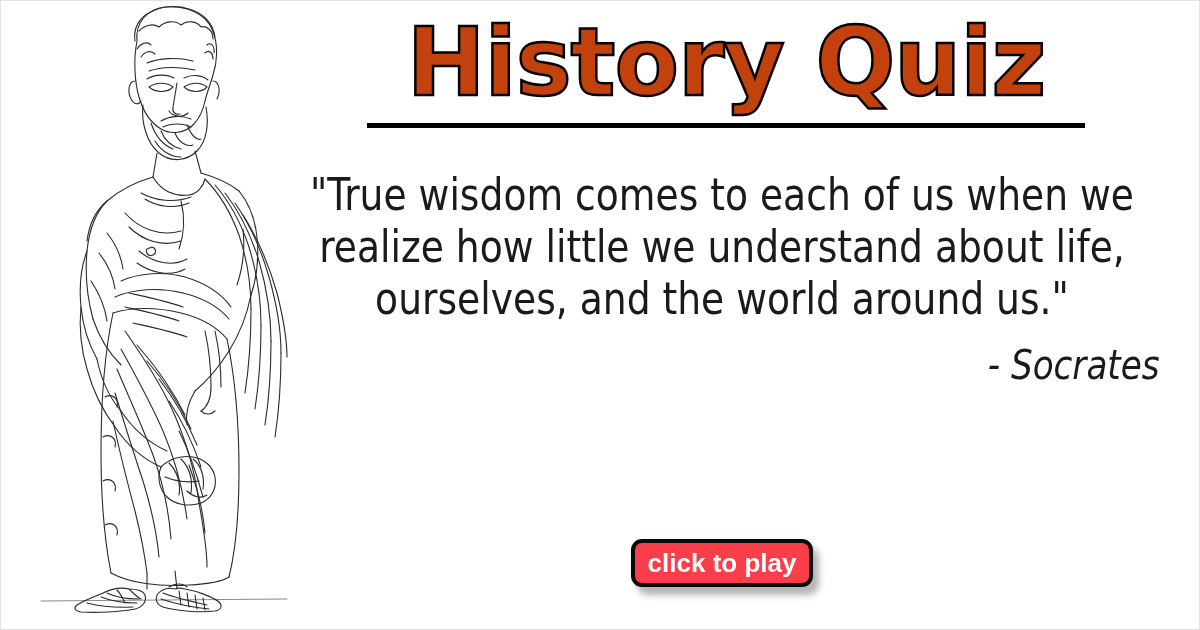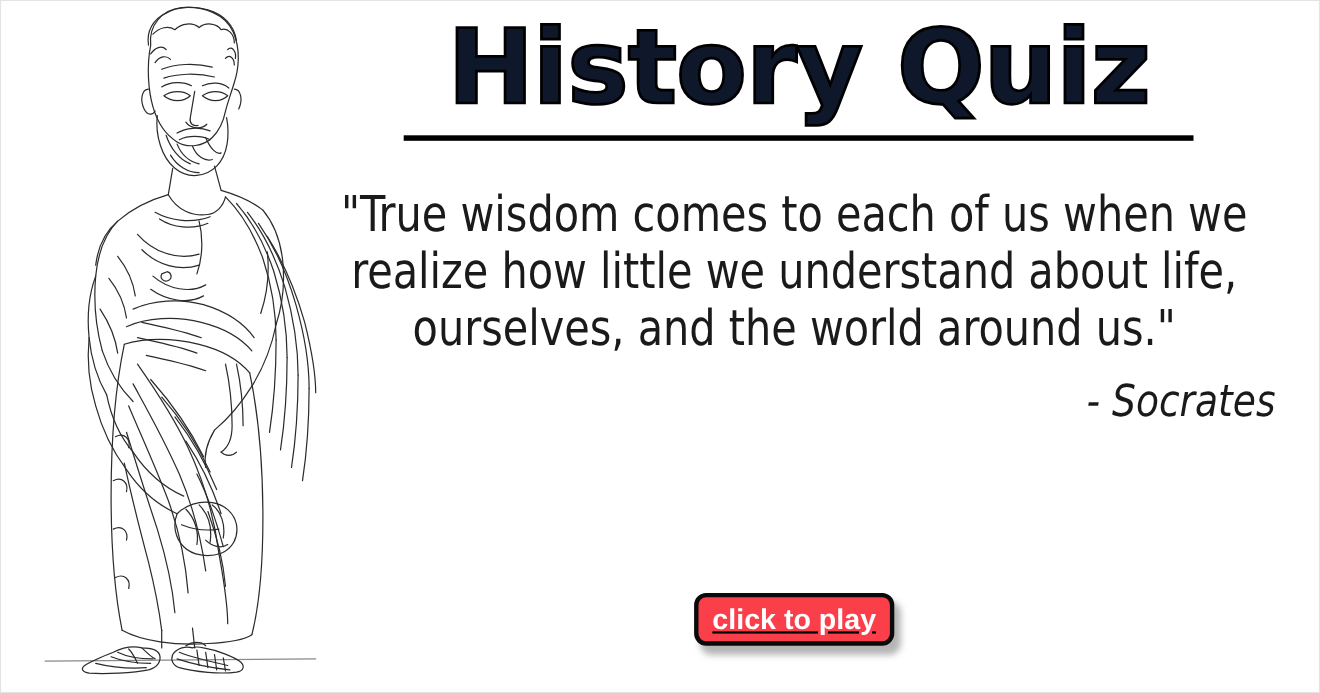--- a/index.html
+++ b/index.html
@@ -35,21 +35,21 @@
     top: 8px;
     width: 730px;
     text-align: center;
   }
   .title {
     font-family: "DejaVu Sans", sans-serif;
     font-weight: 700;
     font-size: 94px;
     line-height: 108px;
     letter-spacing: -1px;
-    color: #0f172a;
+    color: #c2410c;
     margin: 0;
     white-space: nowrap;
     -webkit-text-stroke: 2.5px #000;
   }
   .title-rule {
     width: 718px;
     height: 5px;
     background: #000000;
     margin: 6px auto 0 auto;
   }
@@ -86,21 +86,20 @@
     transform-origin: right center;
   }
 
   
   .play-btn-wrap {
     position: absolute;
     left: 630px;
     top: 538px;
     width: 182px;
     height: 48px;
-    text-decoration: underline;
   }
   .play-btn {
     display: block;
     width: 182px;
     height: 48px;
     box-sizing: border-box;
     background: #fb3f4a;
     border: 4px solid #0a0a0a;
     border-radius: 11px;
     color: #ffffff;

